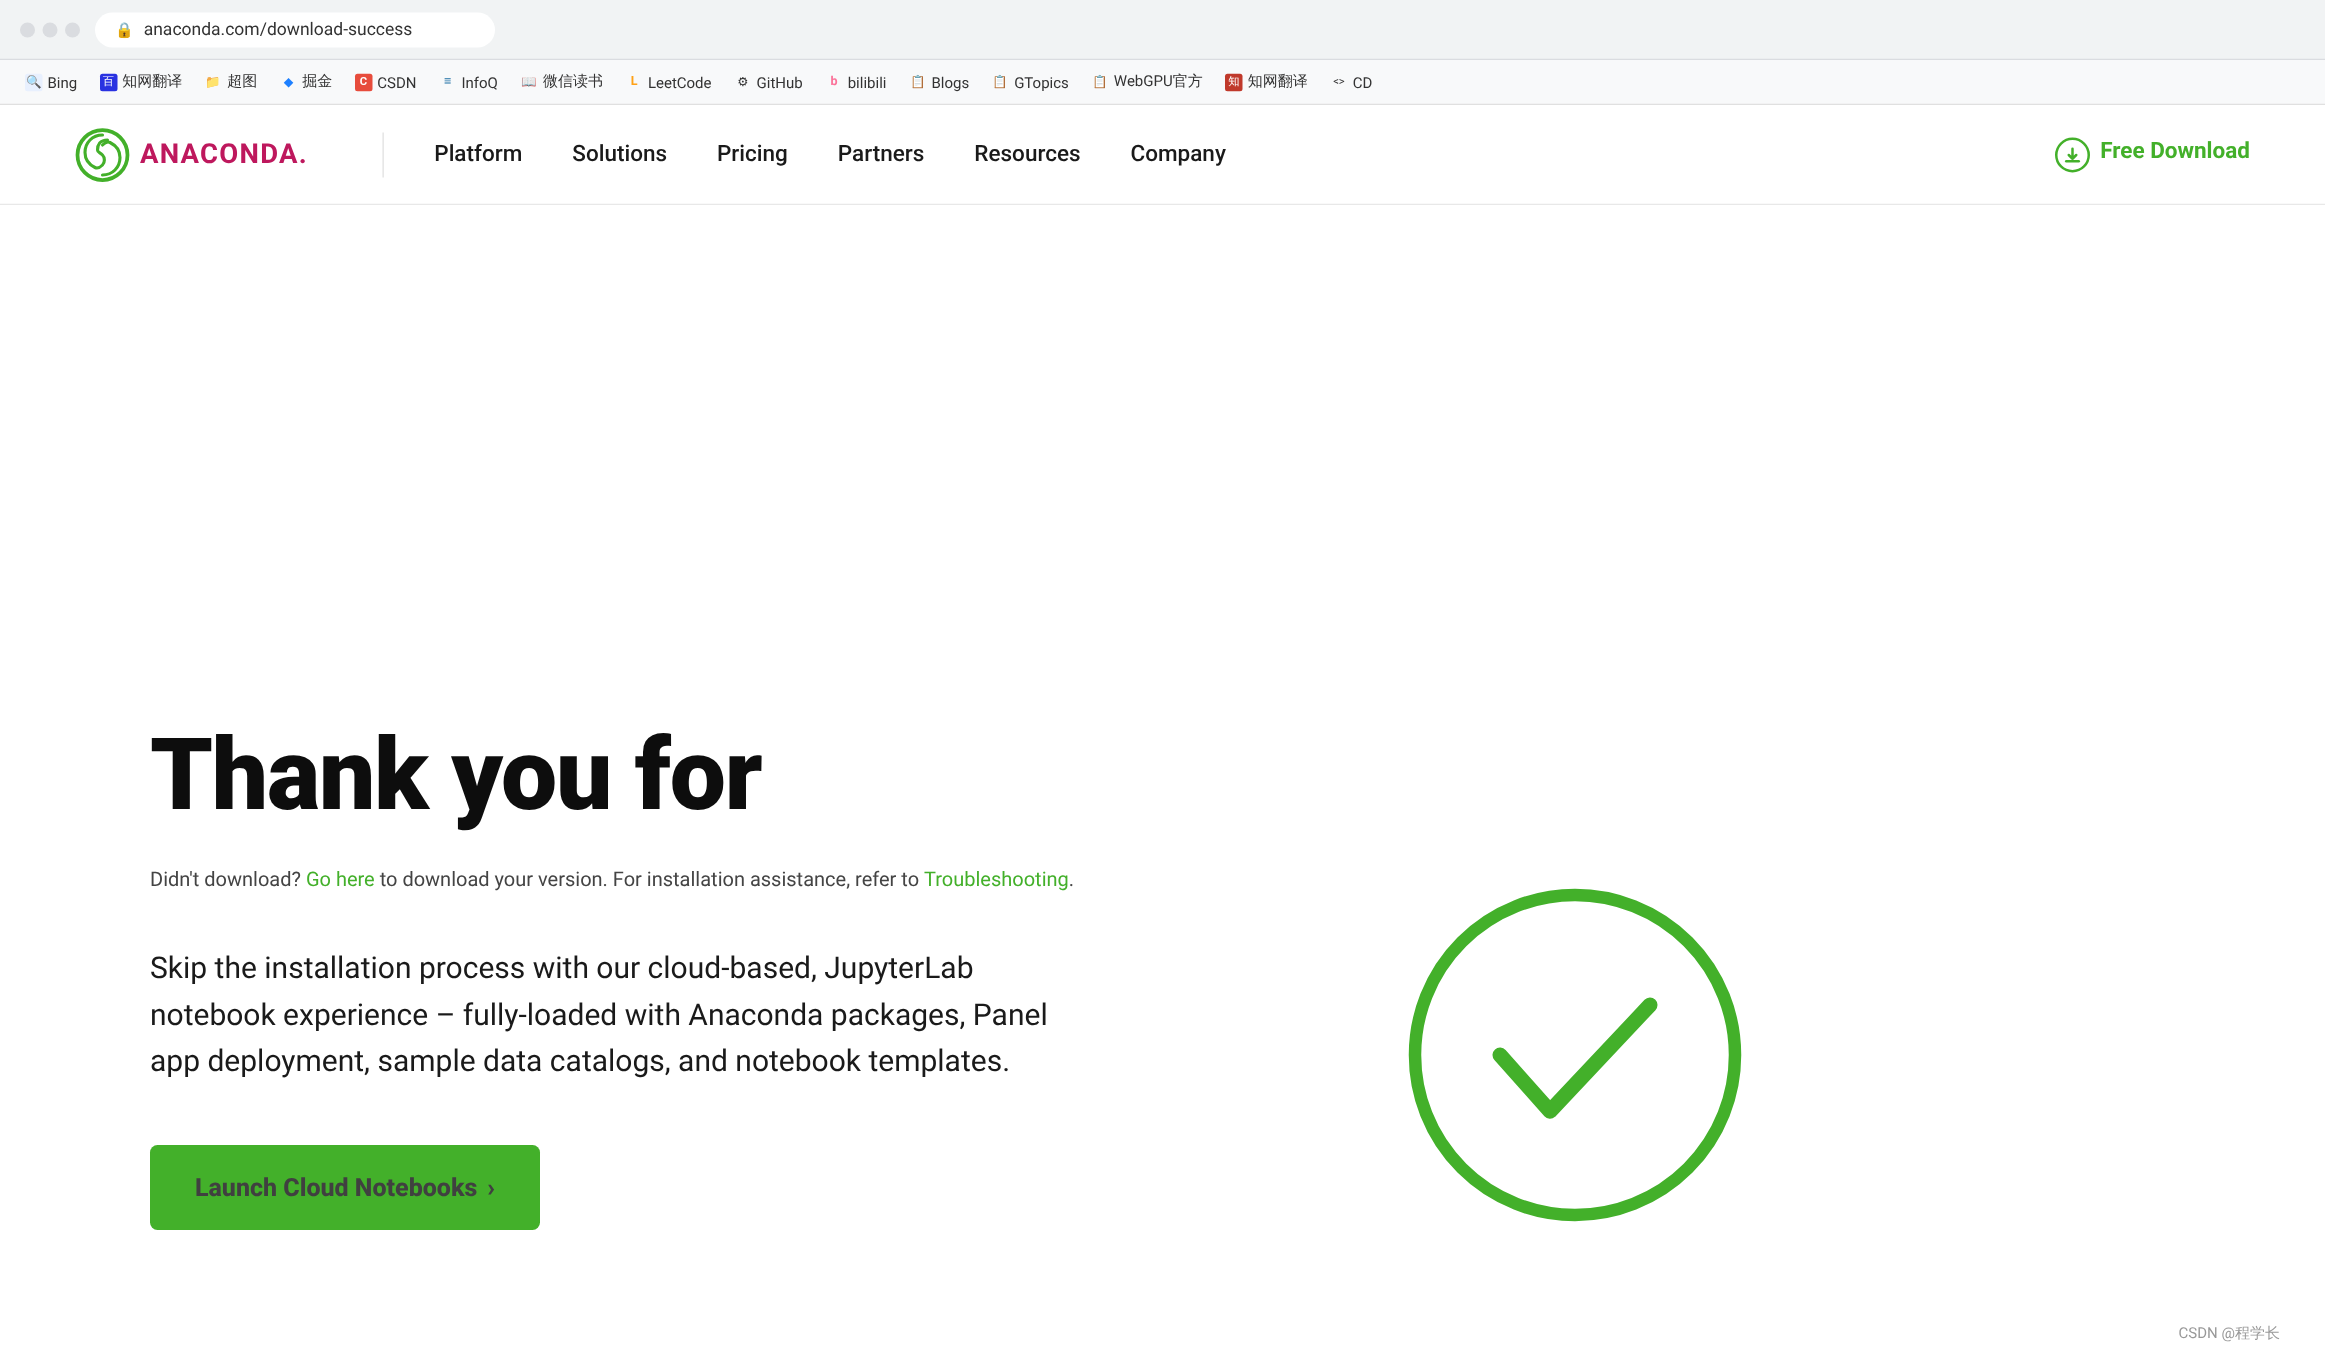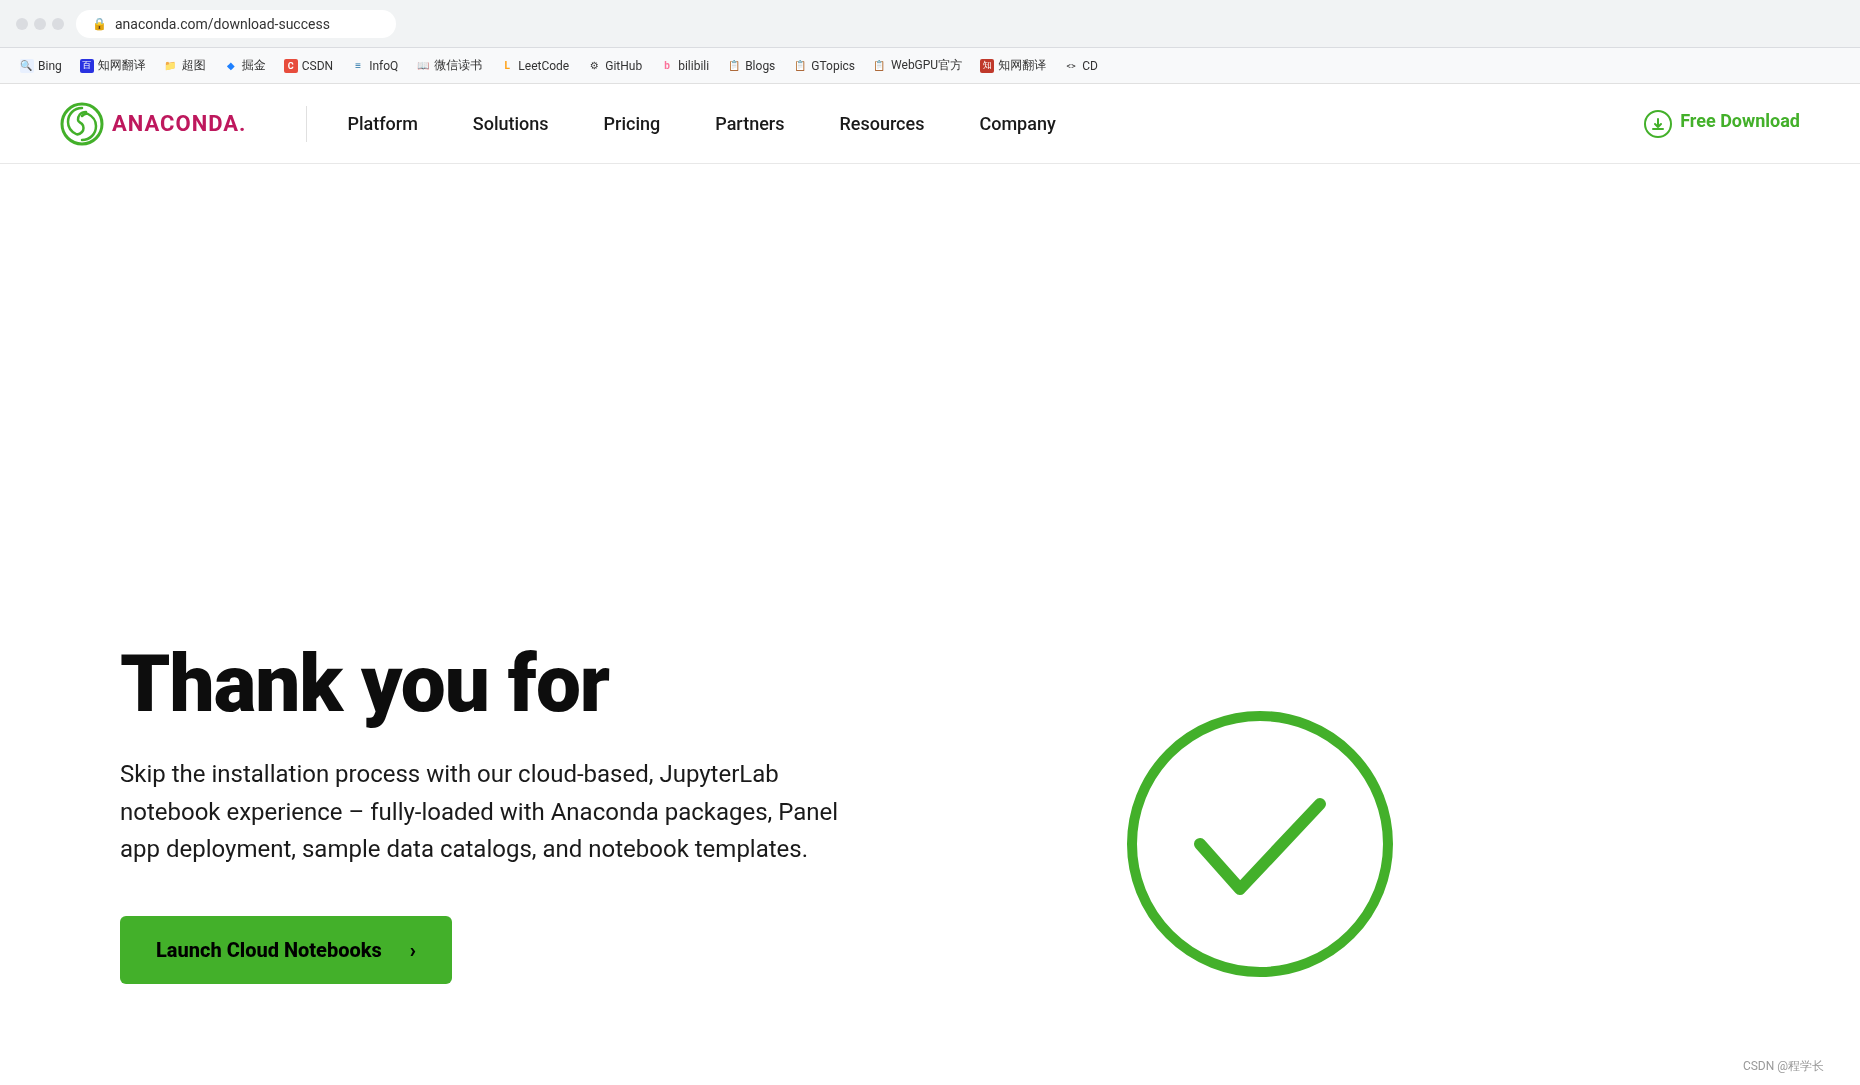--- a/index.html
+++ b/index.html
@@ -125,21 +125,21 @@
     .navbar-divider {
       width: 1px;
       height: 36px;
       background: #e0e0e0;
       margin-right: 40px;
     }
 
     .navbar-links {
       display: flex;
       align-items: center;
-      gap: 55px;
+      gap: 40px;
       flex: 1;
     }
 
     .navbar-link {
       font-size: 18px;
       font-weight: 500;
       color: #1a1a1a;
       cursor: pointer;
       text-decoration: none;
     }
@@ -213,23 +213,23 @@
       font-size: 24px;
       color: #1a1a1a;
       line-height: 1.55;
       margin-bottom: 48px;
       max-width: 760px;
     }
 
     .launch-btn {
       display: inline-flex;
       align-items: center;
-      gap: 28px;
+      gap: 8px;
       background: #43b02a;
-      color: #000000;
+      color: #404040;
       font-size: 20px;
       font-weight: 800;
       padding: 22px 36px;
       border-radius: 6px;
       border: none;
       cursor: pointer;
       text-decoration: none;
     }
 
     .chevron-right {
@@ -368,20 +368,23 @@
     </a>
   </div>
 </nav>
 
 <div class="main-content">
   <div class="content-left">
     <h1 class="thank-you-heading">
       <span>Thank you for</span><br>
     </h1>
 
+    <p class="subtitle-text">
+      <span>Didn't download?</span>&nbsp;<a href="#">Go here</a><span> to download your version. For installation assistance, refer to</span>&nbsp;<a href="#">Troubleshooting</a><span>.</span>
+    </p>
 
     <p class="description-text">Skip the installation process with our cloud-based, JupyterLab notebook experience – fully-loaded with Anaconda packages, Panel app deployment, sample data catalogs, and notebook templates.</p>
 
     <a class="launch-btn" href="#">
       <span>Launch Cloud Notebooks</span>
       <span class="chevron-right">›</span>
     </a>
   </div>
 
   <div class="content-right">

